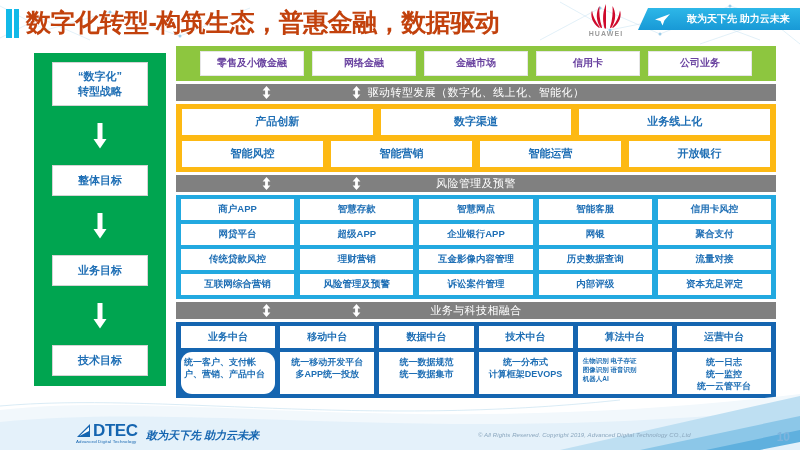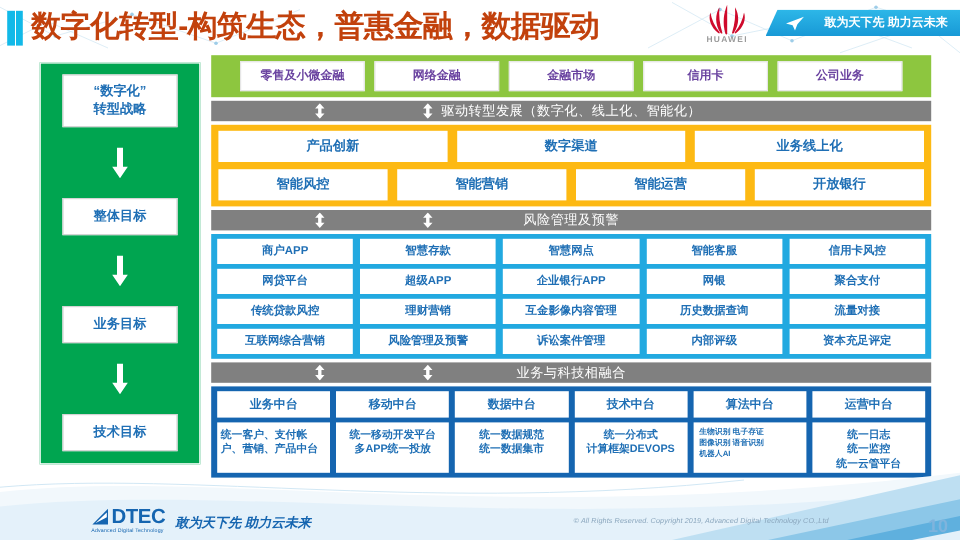--- a/index.html
+++ b/index.html
@@ -227,21 +227,21 @@
     color: #1f6fb5;
     font-size: 9px;
     font-weight: bold;
     line-height: 12px;
     text-align: center;
     padding: 4px 3px;
     height: 42px;
     box-sizing: border-box;
     overflow: hidden;
   }
-  .navy-col .body.left-align { text-align: left; }
+  .navy-col .body.left-align { text-align: left; border-radius: 11px; }
   .navy-col .body.tiny {
     font-size: 6.5px;
     line-height: 9px;
     text-align: left;
     padding-left: 5px;
   }
 
   
   .footer-wave {
     position: absolute;
@@ -282,21 +282,21 @@
     left: 478px; top: 432px;
     font-size: 6px;
     color: #8aa6bd;
     font-style: italic;
     white-space: nowrap;
     letter-spacing: 0.1px;
   }
   .page-num {
     position: absolute;
     right: 10px; top: 430px;
-    font-size: 15px;
+    font-size: 12px;
     font-weight: bold;
     color: #7fb4dd;
   }
 </style>
 </head>
 <body>
 
 <div id="slide">
 
   <svg class="net-bg" viewBox="0 0 800 46" preserveAspectRatio="none">

